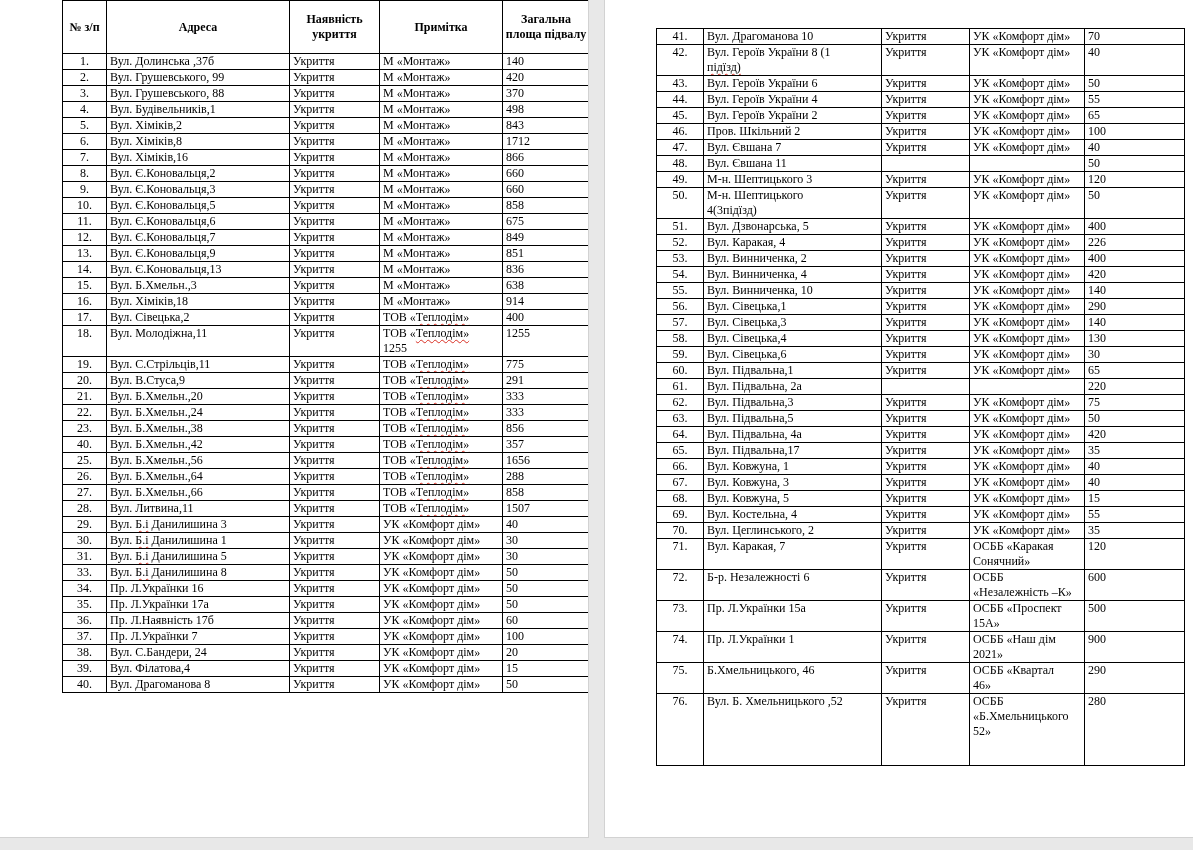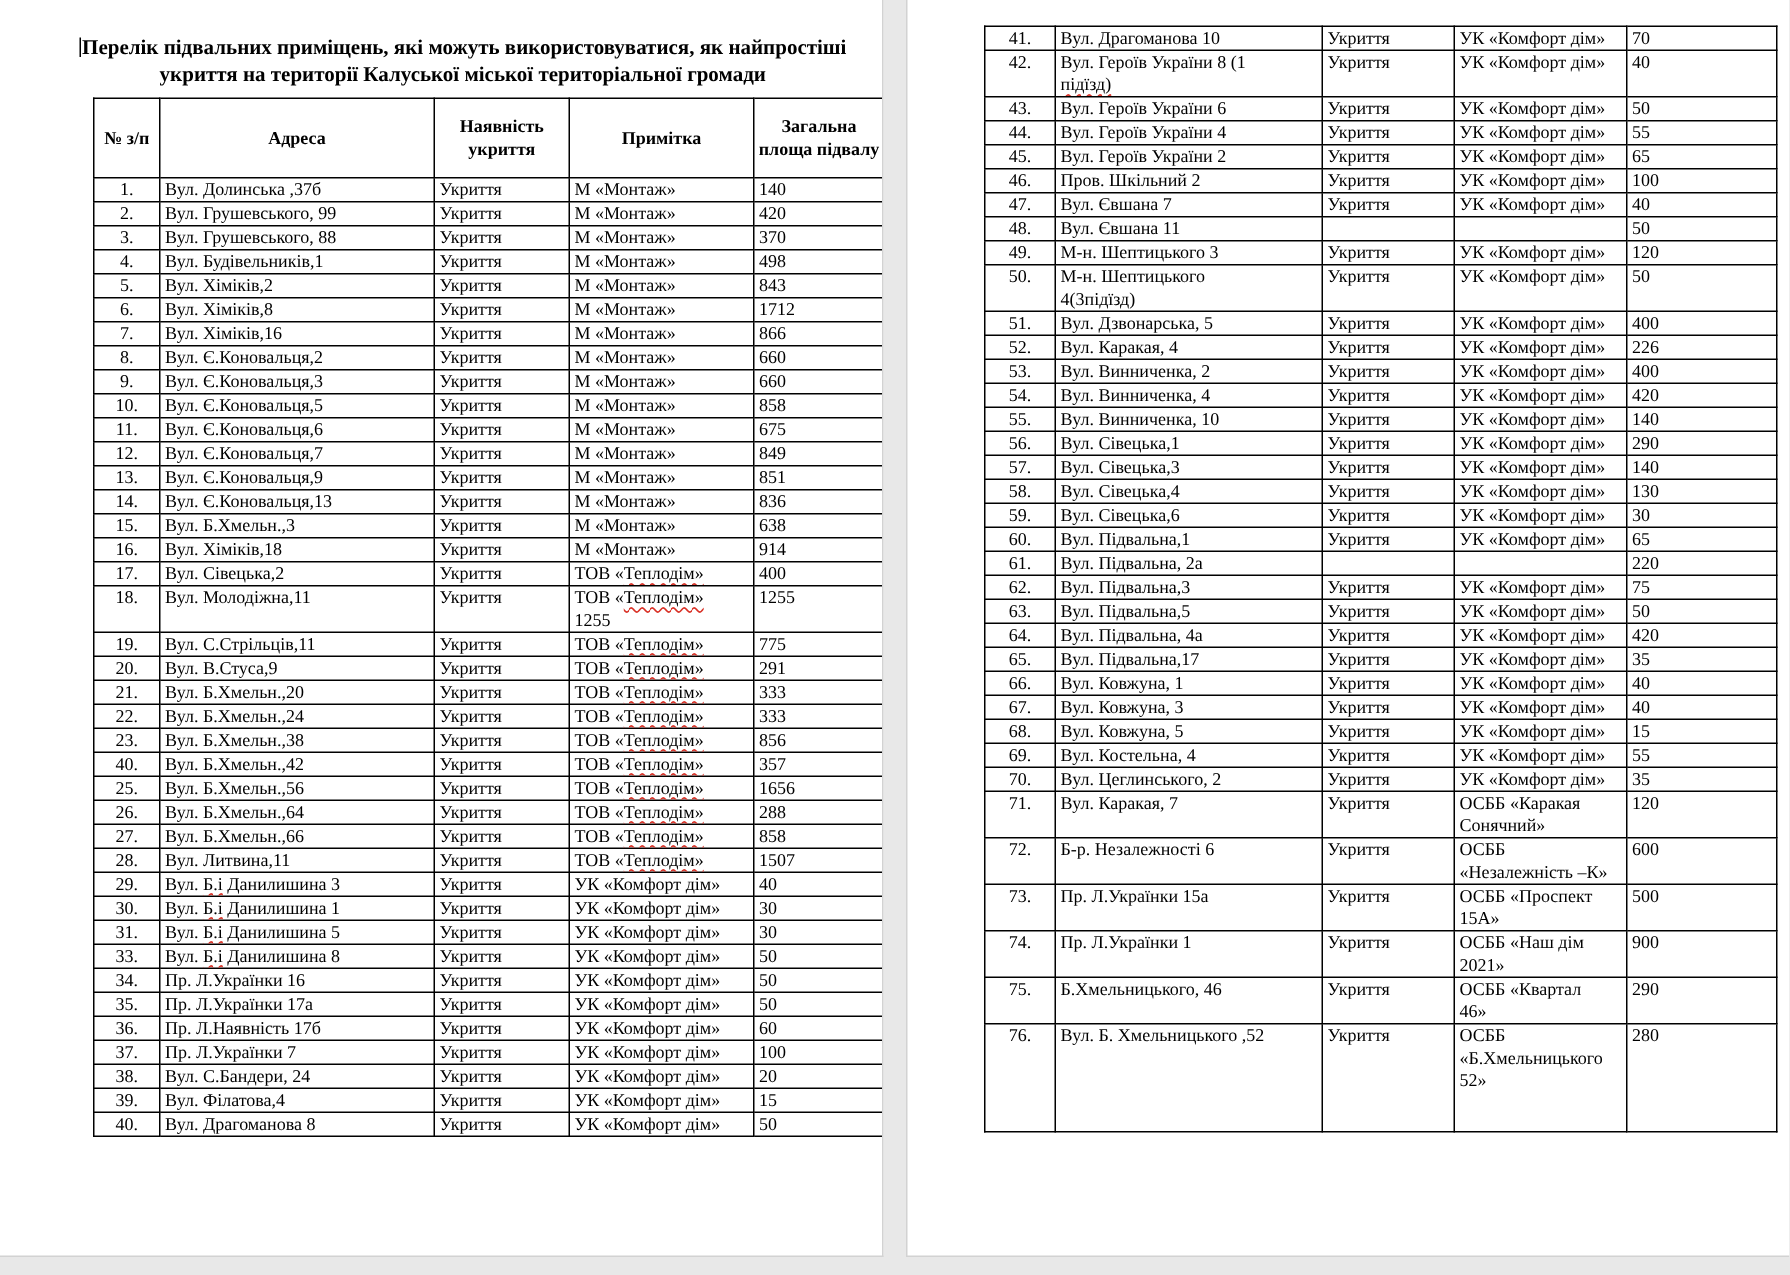--- a/index.html
+++ b/index.html
@@ -60,41 +60,40 @@
   }
   table.shelters th {
     font-weight: bold;
     text-align: center;
     vertical-align: middle;
     line-height: 15px;
     padding: 2px 2px;
     height: 48px;
   }
   .t-left  { margin-left: 62px; width: 527px; }
-  .t-right { margin: 17px 0 0 51px; width: 528px; }
+  .t-right { margin: 28px 0 0 51px; width: 528px; }
 
   td.c-n    { text-align: center; }
   td.c-addr { white-space: pre-wrap; }
   td.c-note { white-space: pre-wrap; }
 
   .misspell {
     text-decoration: underline;
     text-decoration-style: wavy;
     text-decoration-color: #d93025;
     text-decoration-thickness: 1px;
     text-underline-offset: 2px;
   }
 </style>
 </head>
 <body>
 
 <div class="canvas">
 
   <div class="page page-left">
-    <div class="doc-title"><span class="caret"></span><span>Перелік підвальних приміщень, які можуть використовуватися, як найпростіші укриття на території Калуської міської територіальної громади</span></div>
 
     <table class="shelters t-left">
       <colgroup>
         <col style="width:44px">
           <col style="width:183px">
           <col style="width:90px">
           <col style="width:123px">
           <col style="width:87px">
       </colgroup>
       <thead>

